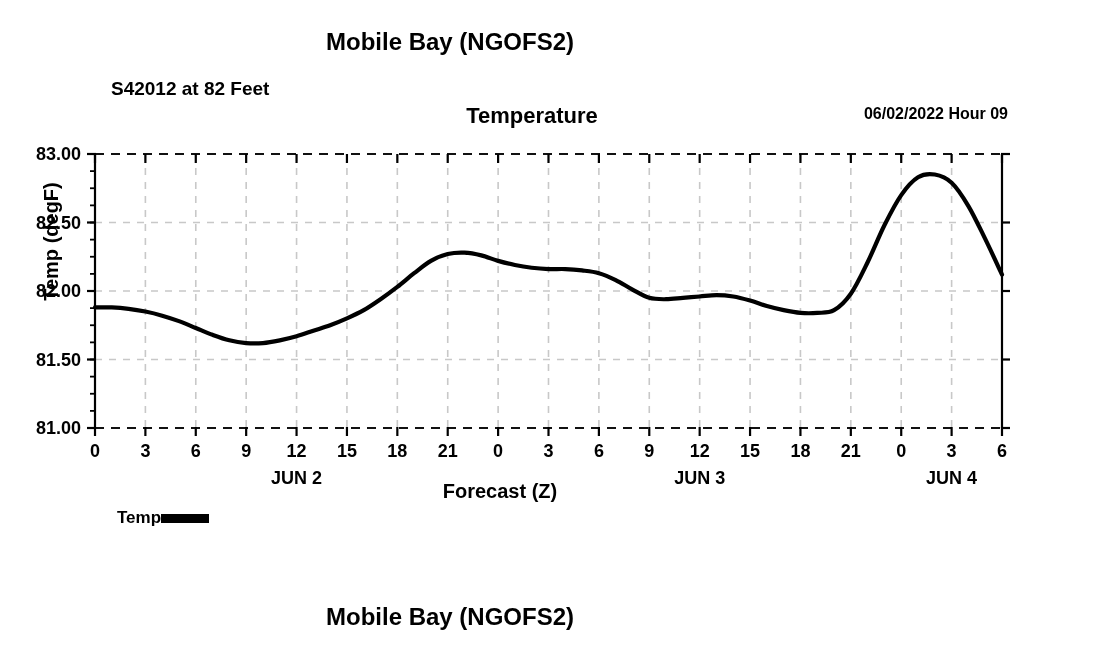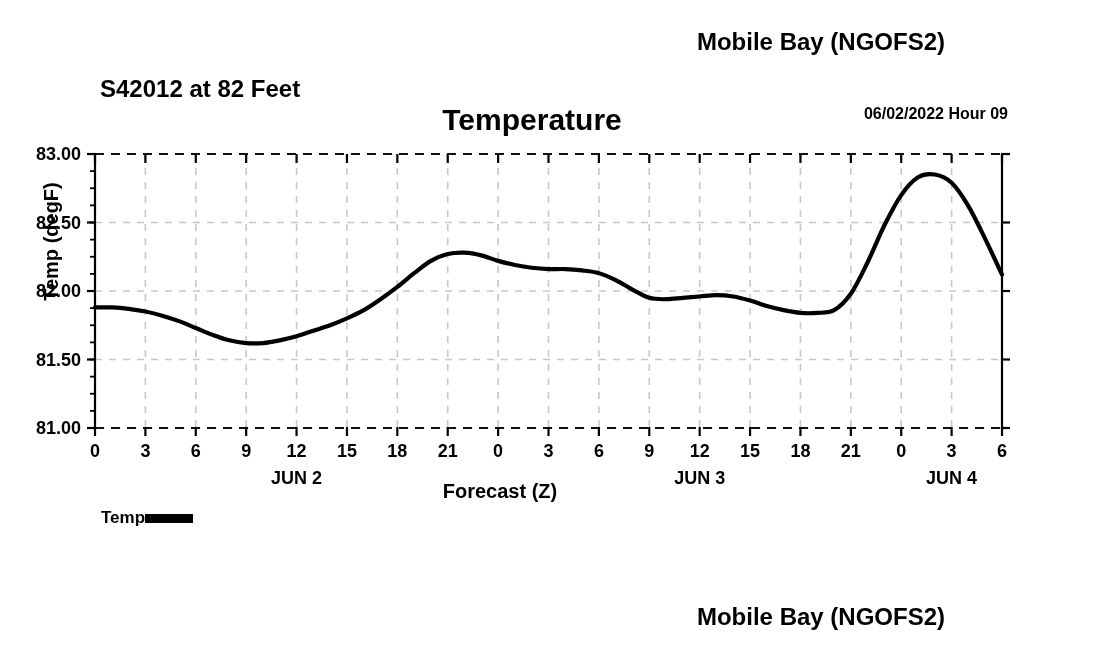--- a/index.html
+++ b/index.html
@@ -12,44 +12,43 @@
     height: 650px;
     position: relative;
     font-family: "Liberation Sans", sans-serif;
     color: #000000;
     overflow: hidden;
   }
   .title-main {
     position: absolute;
     left: 0;
     width: 900px;
-    text-align: right;
+    text-align: center;
     font-size: 24px;
     font-weight: bold;
     letter-spacing: 0px;
-    padding-left: 45px;
   }
   #title-top { top: 28px; }
   #title-bottom { top: 603px; }
 
   .station-block {
     position: absolute;
-    left: 100px;
+    left: 111px;
     top: 76px;
-    font-size: 24px;
+    font-size: 19px;
     font-weight: bold;
     line-height: 25px;
   }
   .subtitle-center {
     position: absolute;
     left: 0;
     width: 1064px;
     top: 103px;
     text-align: center;
-    font-size: 30px;
+    font-size: 22px;
     font-weight: bold;
   }
   .date-right {
     position: absolute;
     right: 92px;
     top: 105px;
     font-size: 16px;
     font-weight: bold;
   }
 
@@ -104,21 +103,21 @@
     left: 300px;
     top: 480px;
     width: 400px;
     text-align: center;
     font-size: 20px;
     font-weight: bold;
   }
 
   .legend {
     position: absolute;
-    left: 101px;
+    left: 117px;
     top: 508px;
     display: flex;
     align-items: center;
     text-align: right;
   }
   .legend-label {
     font-size: 17px;
     font-weight: bold;
   }
   .legend-swatch {

